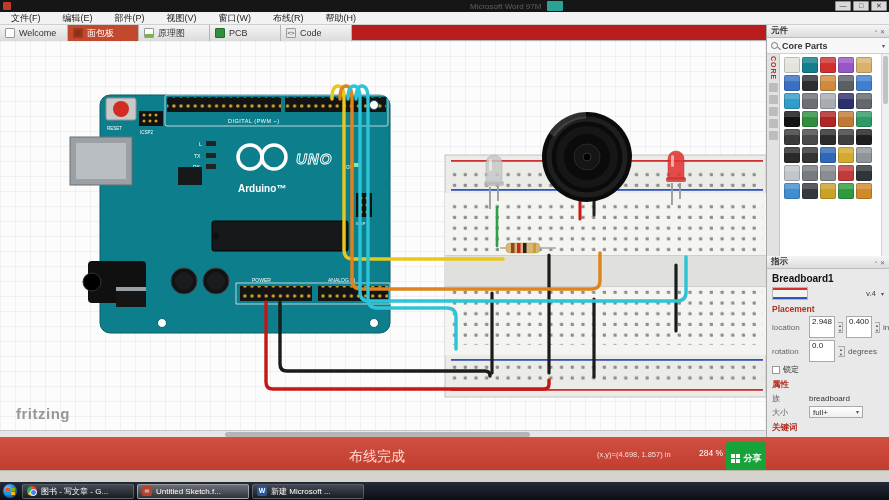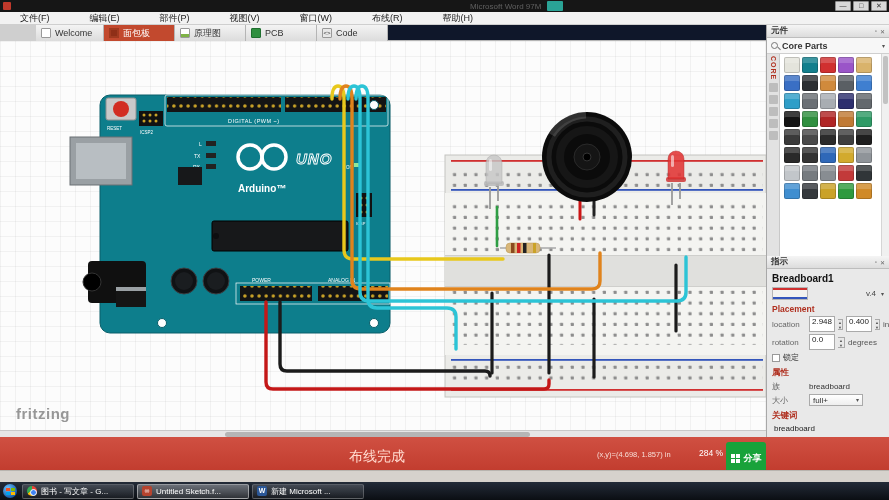--- a/index.html
+++ b/index.html
@@ -11,24 +11,24 @@
   .titlebar .appicon { width:8px; height:8px; background:#c0392b; margin:0 4px 0 3px; border-radius:1px; }
   .titlebar .title { font-size:8.5px; color:#e6e6e6; white-space:nowrap; }
   .ghost-text { position:absolute; left:470px; top:2px; font-size:8px; color:rgba(210,210,210,.38); }
   .overlay-sq { position:absolute; left:547px; top:1px; width:16px; height:10px; background:#2aa396; border-radius:1px; }
   .winbtns { position:absolute; right:2px; top:1px; display:flex; gap:2px; }
   .winbtn { width:16px; height:10px; background:#d9d9d9; border:1px solid #8f8f8f; border-radius:1px; font-size:7px; line-height:8px; text-align:center; color:#333; }
   .winbtn.close { background:#d9d9d9; }
 
   
   .menubar { position:absolute; left:0; top:12px; width:889px; height:13px; background:#f2f2f2; border-bottom:1px solid #cfcfcf; display:flex; align-items:center; }
-  .menu-item { font-size:9px; color:#222; padding:0 20px; height:13px; line-height:13px; }
-
-  
-  .tabbar { position:absolute; left:0; top:25px; width:766px; height:16px; background:#0f172a; border-bottom:1px solid #b5b5b5; display:flex;margin-left:36px; }
+  .menu-item { font-size:9px; color:#222; padding:0 11px; height:13px; line-height:13px; }
+
+  
+  .tabbar { position:absolute; left:0; top:25px; width:766px; height:16px; background:#b91c1c; border-bottom:1px solid #b5b5b5; display:flex; }
   .tab { display:flex; align-items:center; gap:4px; width:71px; height:16px; padding:0 5px; font-size:9px; color:#333;
          background:linear-gradient(#f4f4f4,#dcdcdc); border-right:1px solid #b5b5b5; white-space:nowrap; overflow:hidden; }
   .tab.first { width:68px; }
   .tab.active { background:#c2492e; color:#fff; }
   .tabicon { width:10px; height:10px; flex:none; border-radius:1px; }
   .ti-welcome { background:#fff; border:1px solid #999; }
   .ti-bb { background:#8f2f17; box-shadow:inset 0 0 0 2px #a03a1f; }
   .ti-sch { background:#fff; border:1px solid #999; box-shadow:inset 0 -3px 0 #7fb347; }
   .ti-pcb { background:#2f8f3f; border:1px solid #1f6f2f; }
   .ti-code { background:#e8e8e8; border:1px solid #999; color:#333; font-size:6px; line-height:9px; text-align:center; }
@@ -63,21 +63,21 @@
 
   
   .inspector { padding:3px 5px; font-size:8px; color:#333; }
   .ins-title { font-size:10px; font-weight:bold; color:#111; margin:1px 0 3px; }
   .ins-ver { display:flex; align-items:center; gap:5px; margin-bottom:4px; }
   .bb-thumb { width:36px; height:13px; background:#f2f2ef; border:1px solid #b5b5b5; box-shadow:inset 0 2px 0 #d03030, inset 0 -2px 0 #3355bb; }
   .ver { margin-left:auto; color:#444; }
   .sec { color:#b03020; font-weight:bold; font-size:8.5px; margin:4px 0 2px; }
   .row { display:flex; align-items:center; gap:3px; margin:2px 0; }
   .lbl { color:#666; width:34px; flex:none; }
-  .field { background:#fff; border:1px solid #aaa; height:16px; line-height:10px; padding:0 2px; min-width:26px; color:#222; position:relative; }
+  .field { background:#fff; border:1px solid #aaa; height:22px; line-height:10px; padding:0 2px; min-width:26px; color:#222; position:relative; }
   .spin { width:7px; height:11px; background:#e8e8e8; border:1px solid #aaa; border-left:none; font-size:4px; line-height:5px; color:#555; text-align:center; }
   .unit { color:#555; }
   .chk { width:8px; height:8px; background:#fff; border:1px solid #999; flex:none; }
   .select { background:linear-gradient(#fff,#eee); border:1px solid #aaa; height:12px; line-height:11px; padding:0 3px; min-width:54px; display:flex; align-items:center; justify-content:space-between; }
   .tagline { color:#222; margin:1px 0 2px 2px; }
   .conn-field { flex:1; background:#f4f4f4; border:1px solid #c4c4c4; height:10px; }
 
   
   .bottombar { position:absolute; left:0; top:437px; width:889px; height:33px; background:linear-gradient(#d05042,#c23d2f); color:#fff; }
   .tools { position:absolute; left:4px; top:2px; display:flex; }

